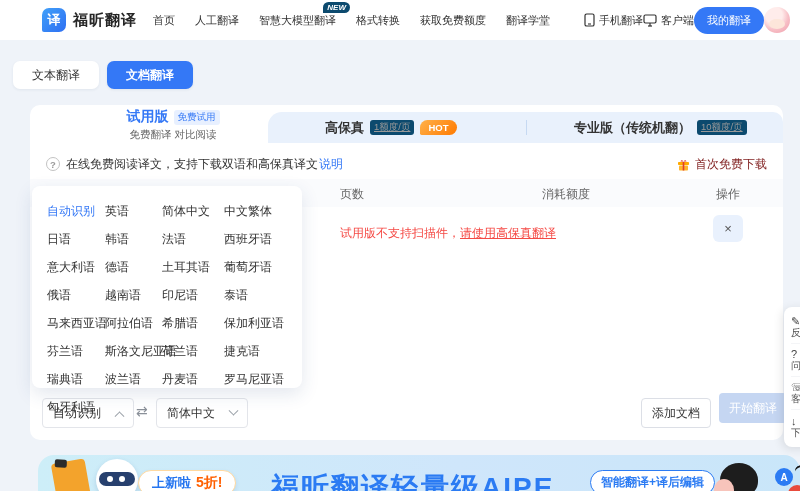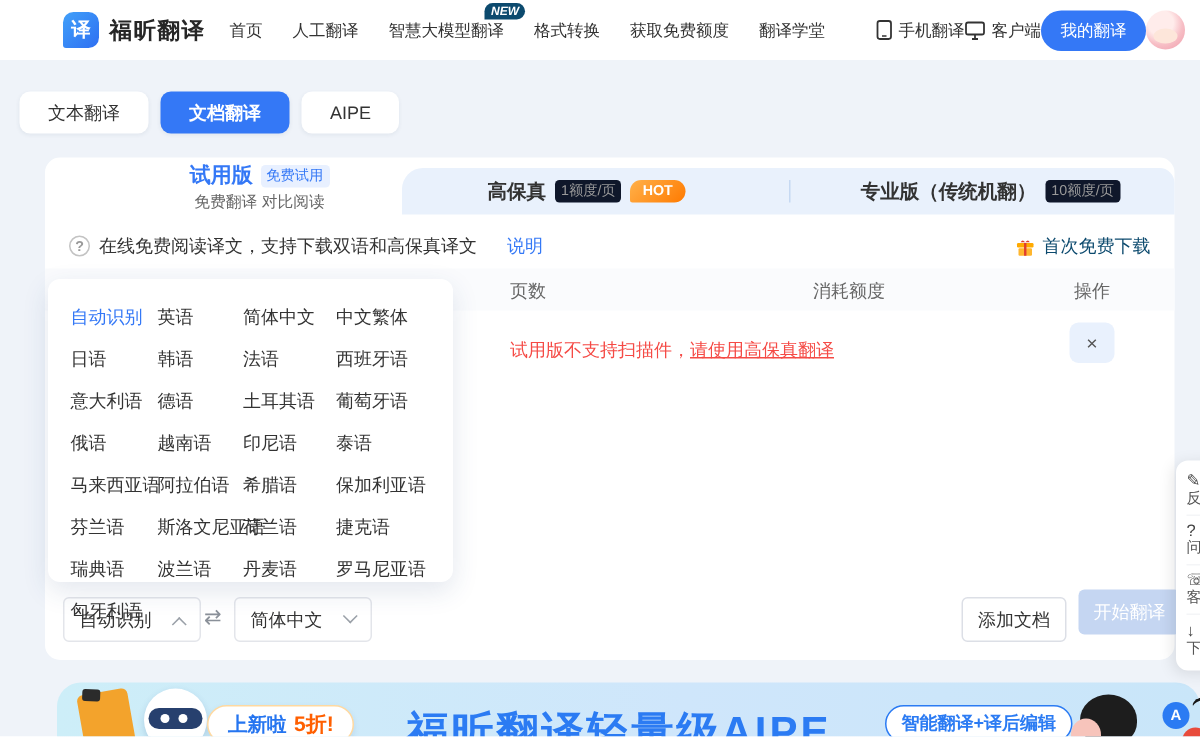--- a/index.html
+++ b/index.html
@@ -25,33 +25,33 @@
   #tabs{position:absolute;top:61px;left:13px;display:flex;gap:8px;}
   .tab{height:28px;padding:0 19px;background:#fff;border-radius:7px;font-size:12px;color:#333;display:flex;align-items:center;box-shadow:0 1px 3px rgba(31,56,88,.07);cursor:pointer;white-space:nowrap;}
   .tab.active{background:#3478f6;color:#fff;font-weight:bold;}
 
   
   #card{position:absolute;left:30px;top:105px;width:753px;height:335px;background:#fff;border-radius:10px;}
   #plan-inactive{position:absolute;top:7px;left:238px;right:0;height:31px;background:#e9f1fc;border-radius:14px 10px 0 0;display:flex;gap:24px;}
   .plan-divider{position:absolute;left:50%;top:8px;width:1px;height:15px;background:#c6d9f2;}
   .plan-half{flex:1;display:flex;align-items:center;justify-content:center;gap:6px;cursor:pointer;}
   .plan-title{font-size:13px;font-weight:bold;color:#333;white-space:nowrap;}
-  .page-pill{font-size:9.5px;color:#999;background:#0f172a;padding:1px 4px;border-radius:3px;white-space:nowrap;}
+  .page-pill{font-size:9.5px;color:#999;background:#0c4a6e;padding:1px 4px;border-radius:3px;white-space:nowrap;text-decoration:underline;}
   .hot{font-size:9.5px;font-weight:bold;color:#fff;background:linear-gradient(135deg,#ffb14a,#ff7a00);padding:2px 8px;border-radius:9px 9px 9px 2px;}
   #plan-trial{position:absolute;top:0;left:0;width:238px;height:40px;display:flex;flex-direction:column;align-items:center;justify-content:center;gap:2px;cursor:pointer;padding-left:48px;}
   .trial-line1{display:flex;align-items:center;gap:5px;}
   .trial-title{font-size:14px;font-weight:bold;color:#3478f6;}
   .trial-badge{font-size:9.5px;color:#3478f6;background:#e8f0ff;padding:1px 4px;border-radius:3px;}
   .trial-sub{font-size:10.5px;color:#666;}
 
   
   #info{position:absolute;top:44px;left:0;right:0;height:30px;display:flex;align-items:center;padding:0 16px;font-size:12px;color:#333;}
   .q-icon{width:14px;height:14px;border:1px solid #c3c3c3;border-radius:50%;color:#999;font-size:9.5px;font-weight:bold;display:flex;align-items:center;justify-content:center;margin-right:6px;}
-  .info-link{color:#3478f6;margin-left:20px;cursor:pointer;}
-  .first-free{margin-left:auto;display:flex;align-items:center;gap:5px;color:#0c4a6e;cursor:pointer;}
+  .info-link{color:#3478f6;margin-left:1px;cursor:pointer;}
+  .first-free{margin-left:auto;display:flex;align-items:center;gap:5px;color:#7f1d1d;cursor:pointer;}
 
   
   #thead{position:absolute;top:74px;left:0;right:0;height:28px;background:#fafbfd;}
   #thead span{position:absolute;top:7px;font-size:12px;color:#666;}
   #thead span:nth-of-type(1){left:310px;}
   #thead span:nth-of-type(2){left:512px;}
   #thead span:nth-of-type(3){left:686px;}
   .row-error{position:absolute;top:120px;left:310px;font-size:12px;color:#f54a45;white-space:nowrap;}
   .err-link{color:#f54a45;text-decoration:underline;cursor:pointer;}
   .close-btn{position:absolute;top:110px;left:683px;width:30px;height:27px;background:#e9f1fd;border:none;border-radius:6px;color:#555;font-size:13px;display:flex;align-items:center;justify-content:center;cursor:pointer;}
@@ -165,23 +165,20 @@
   <div id="tabs">
 
       <span class="tab">
         <span>文本翻译</span>
       </span>
 
       <span class="tab active">
         <span>文档翻译</span>
       </span>
 
-      <span class="tab">
-        <span>AIPE</span>
-      </span>
     </div>
 
   <div id="card">
 
     <div id="plan-trial">
       <span class="trial-line1">
         <span class="trial-title">试用版</span>
         <span class="trial-badge">免费试用</span>
       </span>
       <span class="trial-sub">免费翻译 对比阅读</span>

